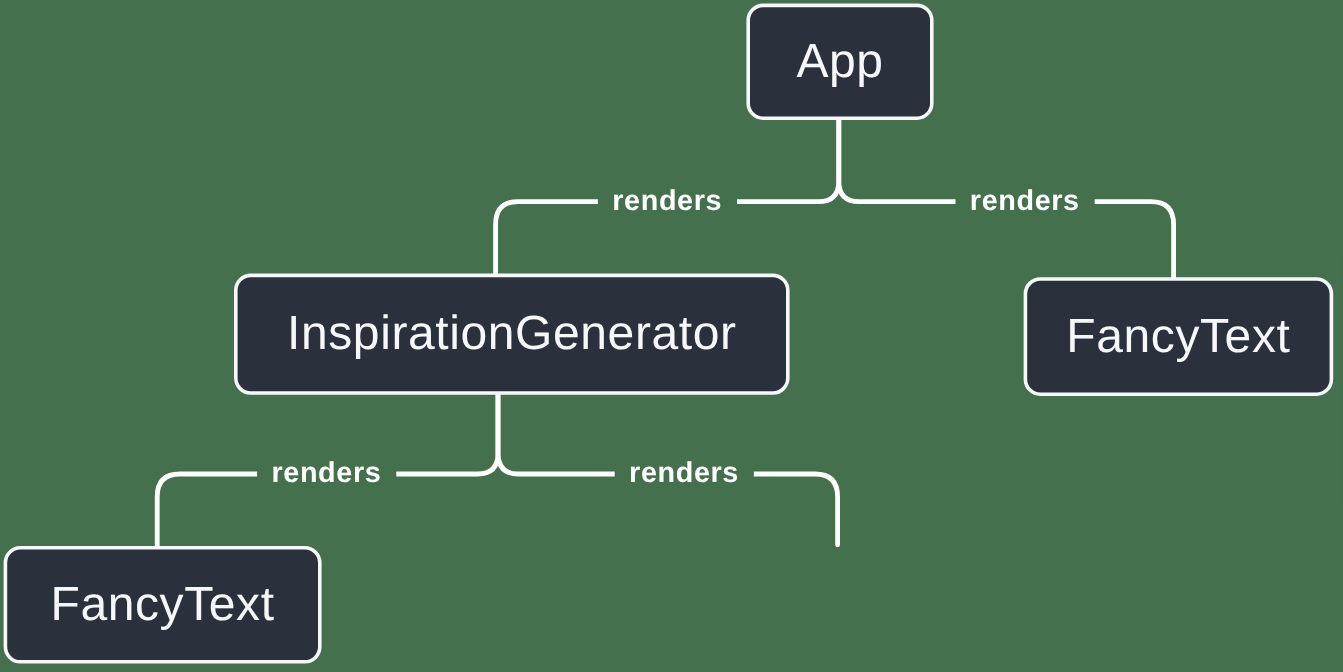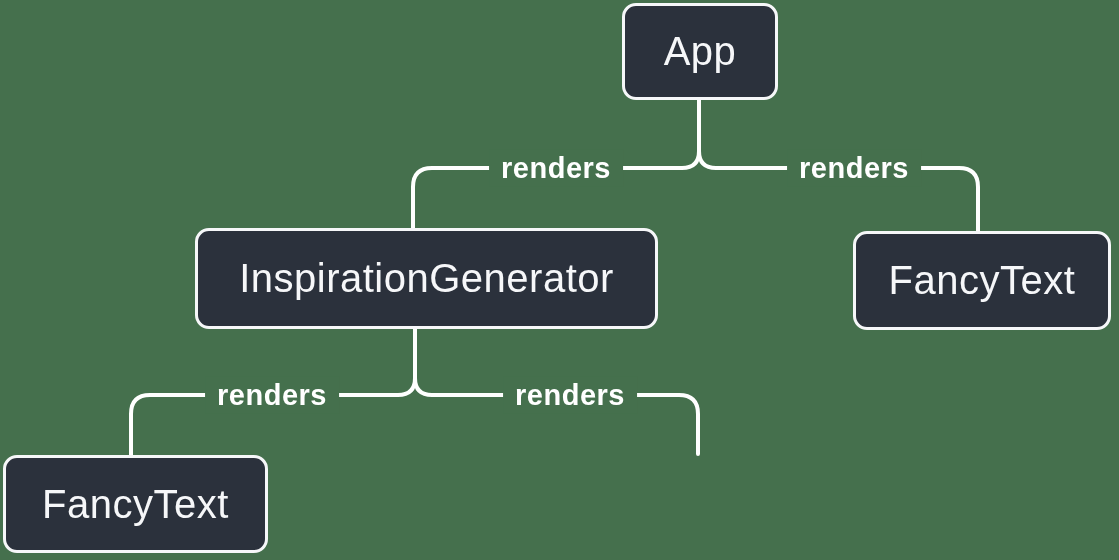--- a/index.html
+++ b/index.html
@@ -40,21 +40,21 @@
   .node-app{left:622px;top:3px;width:156px;height:97px;}
   .node-inspiration-generator{left:195px;top:228px;width:463px;height:101px;}
   .node-fancy-text-right{left:853px;top:231px;width:258px;height:99px;}
   .node-fancy-text-left{left:3px;top:455px;width:265px;height:98px;}
   .node-copyright{left:568px;top:453px;width:265px;height:98px;}
   .edge-label{
     position:absolute;
     transform:translate(-50%,-50%);
     background:var(--background);
     color:var(--edge);
-    font-size:29px;
+    font-size:24px;
     font-weight:700;
     letter-spacing:.5px;
     padding:2px 12px;
     white-space:nowrap;
   }
   .edge-label-1{left:556px;top:168px;}
   .edge-label-2{left:854px;top:168px;}
   .edge-label-3{left:272px;top:395px;}
   .edge-label-4{left:570px;top:395px;}
 </style>

